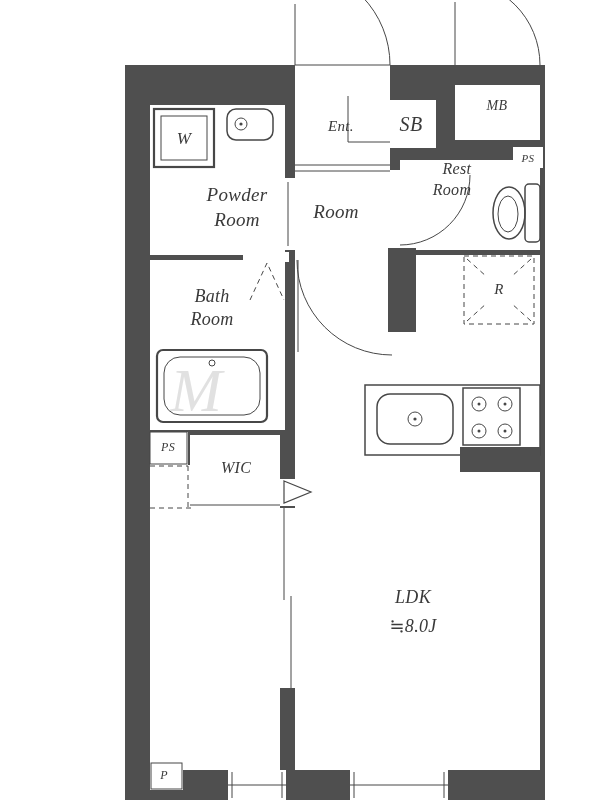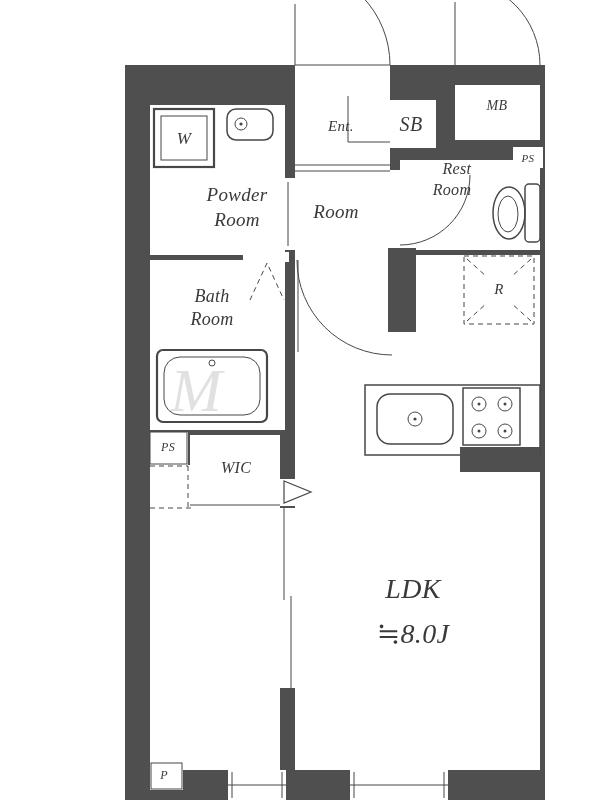--- a/index.html
+++ b/index.html
@@ -185,17 +185,17 @@
   <div class="lbl" style="left:497px;top:106px;font-size:14px;text-align:right;">MB</div>
   <div class="lbl" style="left:528px;top:158px;font-size:11px;">PS</div>
   <div class="lbl" style="left:452px;top:180px;font-size:16px;text-align:right;">Rest
 Room</div>
   <div class="lbl" style="left:336px;top:212px;font-size:19px;">Room</div>
   <div class="lbl" style="left:212px;top:308px;font-size:18px;">Bath
 Room</div>
   <div class="lbl" style="left:499px;top:290px;font-size:15px;">R</div>
   <div class="lbl" style="left:168px;top:448px;font-size:12px;">PS</div>
   <div class="lbl" style="left:236px;top:468px;font-size:16px;">WIC</div>
-  <div class="lbl" style="left:413px;top:612px;font-size:28px;line-height:1.6;">LDK
+  <div class="lbl" style="left:413px;top:612px;font-size:18px;line-height:1.6;">LDK
 ≒8.0J</div>
   <div class="lbl" style="left:164px;top:776px;font-size:12px;">P</div>
 
 </div>
 
 </body></html>

